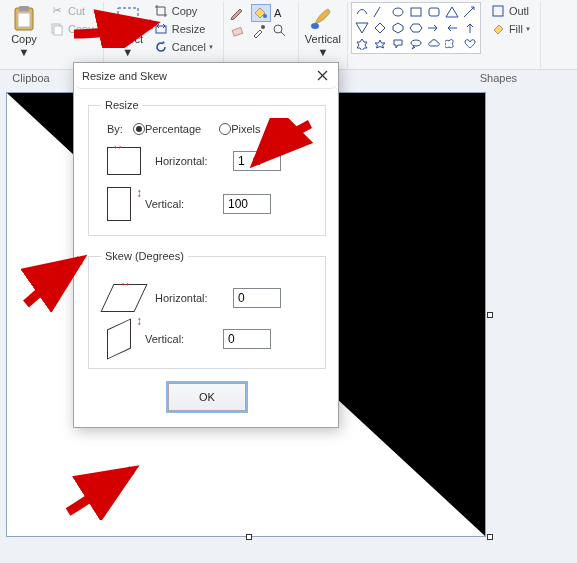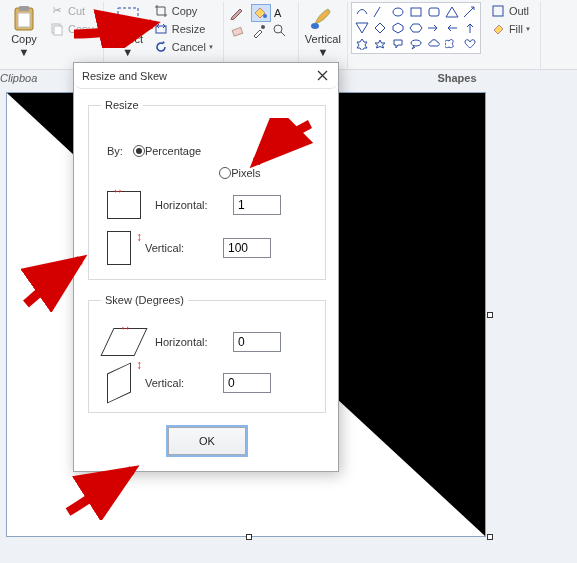--- a/index.html
+++ b/index.html
@@ -309,23 +309,23 @@
           </span>
           <span>Fill</span>
           <span class="drop-tri" style="margin-left:2px;">▼</span>
         </div>
       </div>
     </div>
   </div>
 
 </div>
 <div class="row-caps">
-  <span style="width:62px;text-align:left;font-style:italic;">Clipboa</span>
+  <span style="width:62px;text-align:center;">Clipboa</span>
   <span style="width:335px;"></span>
-  <span style="width:120px;text-align:center;font-weight:bold;">Shapes</span>
+  <span style="width:120px;text-align:right;">Shapes</span>
 </div>
 
 <div class="stage">
   <svg viewBox="0 0 480 445" preserveAspectRatio="none">
     <polygon points="0,0 480,0 480,445" fill="#000"></polygon>
   </svg>
 </div>
 <div class="handle" style="left:246px; top:534px;"></div>
 <div class="handle" style="left:487px; top:312px;"></div>
 <div class="handle" style="left:487px; top:534px;"></div>
@@ -342,21 +342,21 @@
   <div class="dlg-body">
 
     <fieldset>
       <legend>Resize</legend>
       <div class="by-row">
         <span>By:</span>
         <label class="radio">
           <span class="radio-dot sel"></span>
           <span>Percentage</span>
         </label>
-        <label class="radio" style="margin-left:8px;margin-top:44px;">
+        <label class="radio" style="margin-left:8px;">
           <span class="radio-dot"></span>
           <span>Pixels</span>
         </label>
       </div>
 
       <div class="dim-row">
         <div class="dbox">
           <span class="arrow-lr">↔</span>
         </div>
         <span class="dim-lbl">Horizontal:</span>

